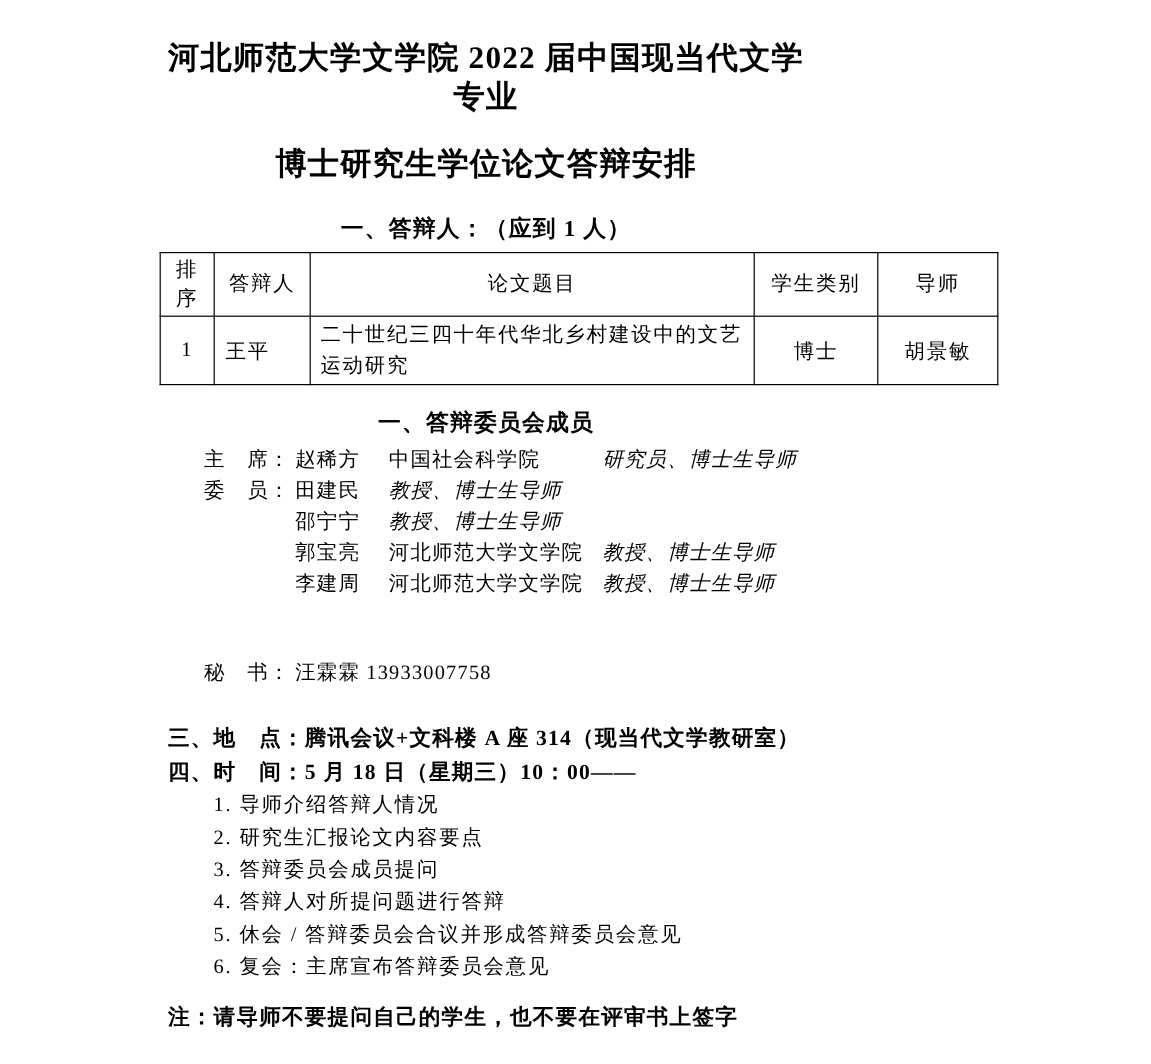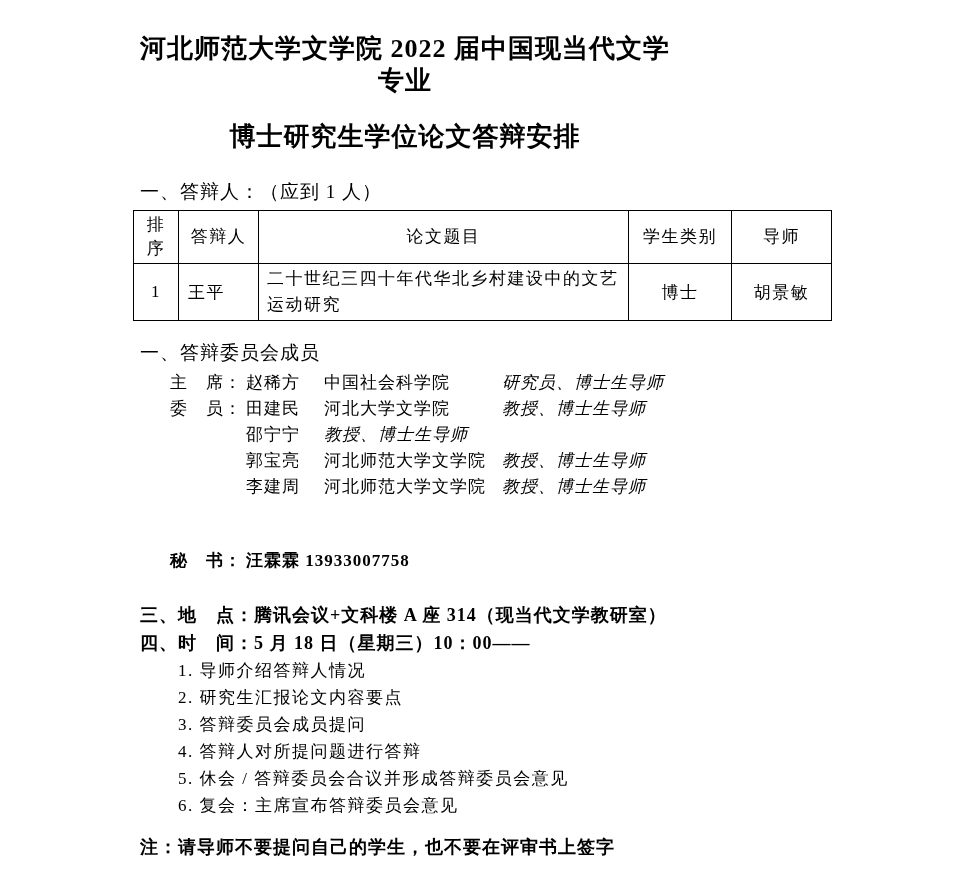--- a/index.html
+++ b/index.html
@@ -10,21 +10,21 @@
   }
   .doc { box-sizing:border-box; width:795px; padding:33px 125px 0 140px; }
 
   .title-line {
     text-align:center; font-weight:bold; font-size:26px; line-height:32px;
     letter-spacing:1px;
   }
   .title-line.second { margin-top:24px; }
 
   .sec-heading {
-    font-weight:normal; font-size:19px; line-height:23px; letter-spacing:1px;
+    font-weight:bold; font-size:19px; line-height:23px; letter-spacing:1px;text-align:center;
   }
   .sec-defenders-heading { margin-top:27px; }
 
   table.defender-table {
     border-collapse:collapse; table-layout:fixed; width:698px; margin-top:7px;
     margin-left:-7px;
   }
   .defender-table th, .defender-table td {
     border:1px solid #000; font-size:17px; font-weight:normal;
     letter-spacing:1.5px; text-align:center; vertical-align:middle;
@@ -44,21 +44,21 @@
   .members { margin-top:6px; }
   .member-row {
     display:flex; padding-left:30px; font-size:17px; line-height:26px;
     letter-spacing:1px; white-space:nowrap;
   }
   .m-role { display:inline-block; width:76px; }
   .m-name { display:inline-block; width:78px; }
   .m-org  { display:inline-block; width:178px; }
   .m-title{ flex:1;font-style:italic; }
 
-  .secretary-row { margin-top:48px;font-weight:bold; }
+  .secretary-row { margin-top:48px; }
 
   .loc-time-block { margin-top:27px; }
   .bold-line {
     font-weight:bold; font-size:18px; line-height:28px; letter-spacing:1px;
     white-space:nowrap;
   }
 
   .sec-procedure-heading { margin-top:24px; }
   .proc-items { margin-top:0; }
   .proc-item {
@@ -112,21 +112,20 @@
   <div class="members">
     <div class="member-row">
       <span class="m-role">主　席：</span>
       <span class="m-name">赵稀方</span>
       <span class="m-org">中国社会科学院</span>
       <span class="m-title">研究员、博士生导师</span>
     </div>
     <div class="member-row">
       <span class="m-role">委　员：</span>
       <span class="m-name">田建民</span>
-      <span class="m-org">河北大学文学院</span>
       <span class="m-title">教授、博士生导师</span>
     </div>
     <div class="member-row">
       <span class="m-role"></span>
       <span class="m-name">邵宁宁</span>
       <span class="m-title">教授、博士生导师</span>
     </div>
     <div class="member-row">
       <span class="m-role"></span>
       <span class="m-name">郭宝亮</span>

